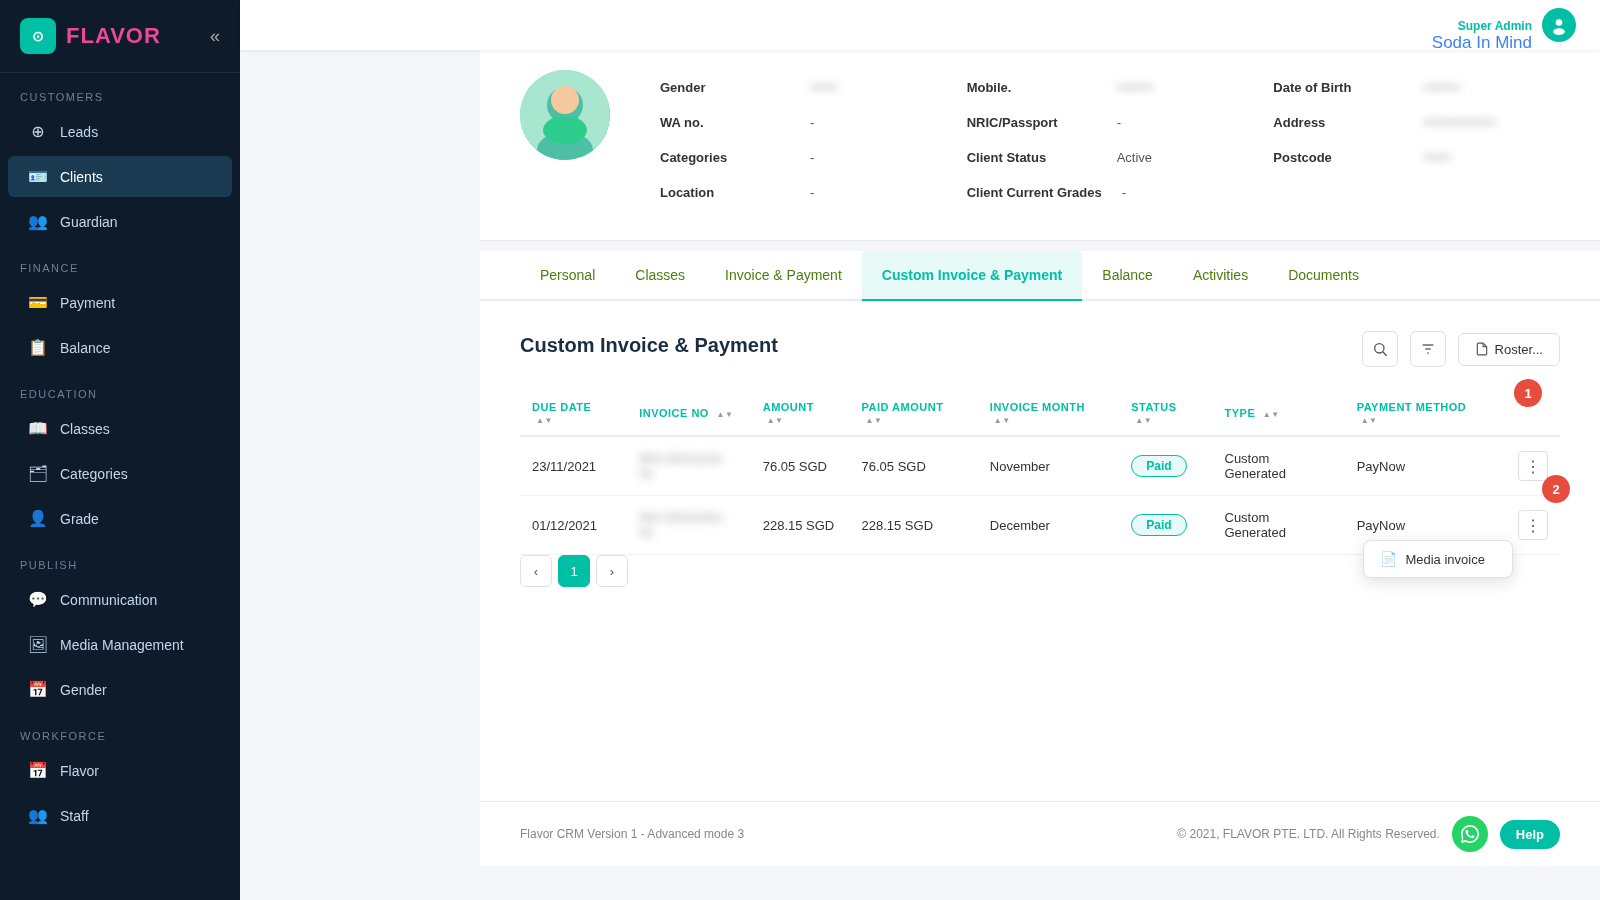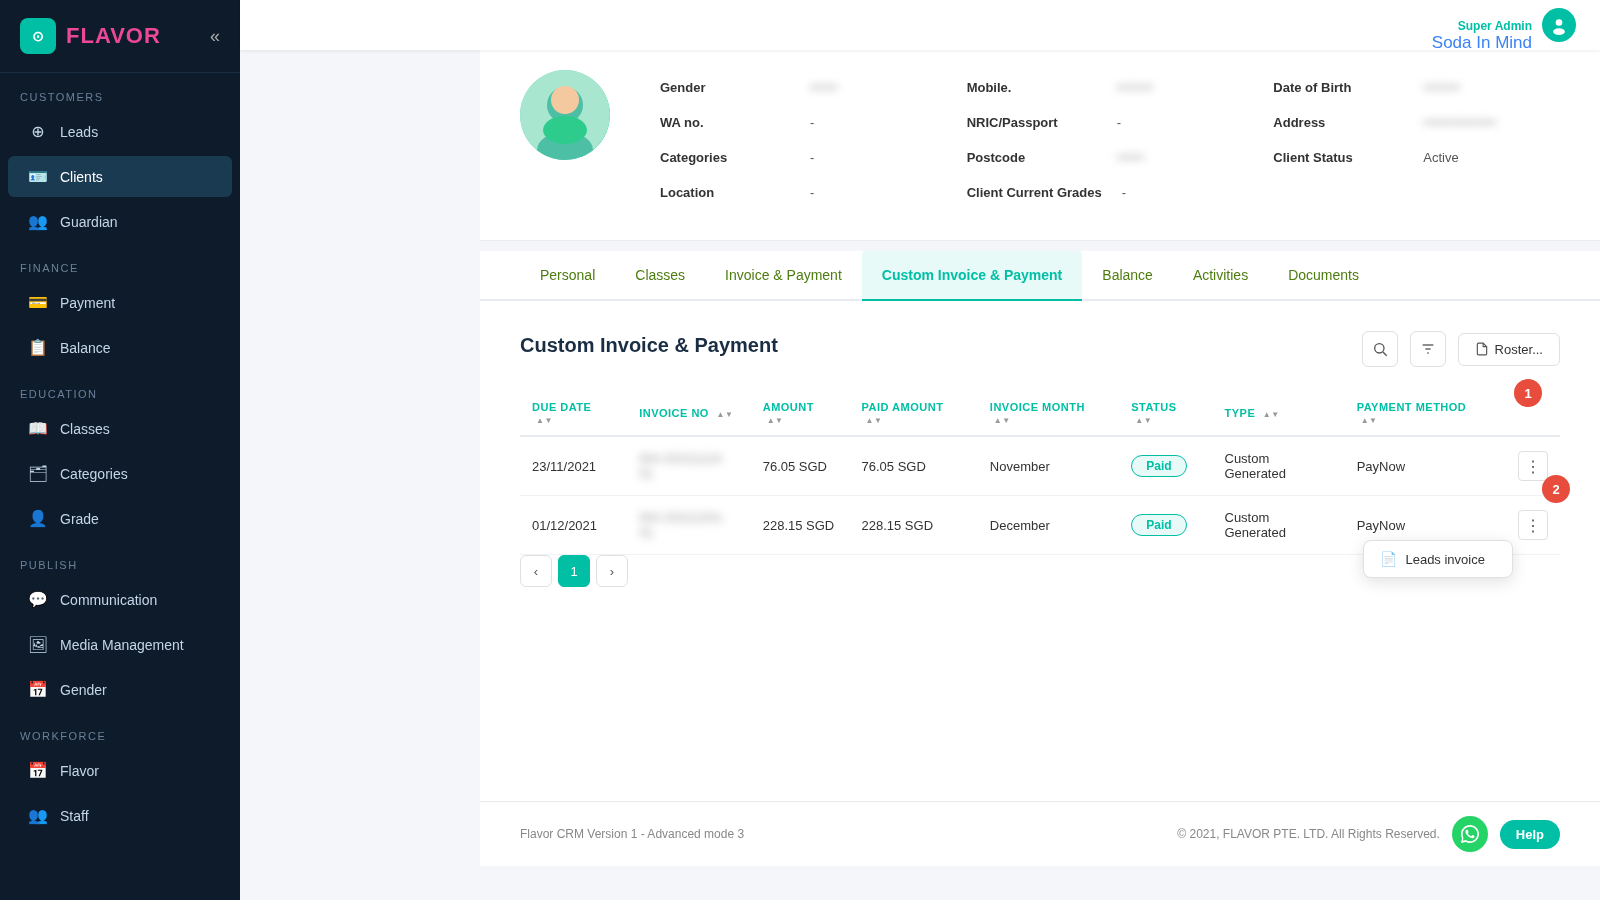--- a/index.html
+++ b/index.html
@@ -217,27 +217,27 @@
           <div class="profile-field">
             <span class="profile-field-label">Address</span>
             <span class="profile-field-value blurred">••••••••••••••••</span>
           </div>
 
           <div class="profile-field">
             <span class="profile-field-label">Categories</span>
             <span class="profile-field-value">-</span>
           </div>
           <div class="profile-field">
+            <span class="profile-field-label">Client Status</span>
+            <span class="profile-field-value">Active</span>
+          </div>
+
+          <div class="profile-field">
             <span class="profile-field-label">Postcode</span>
             <span class="profile-field-value blurred">••••••</span>
-          </div>
-
-          <div class="profile-field">
-            <span class="profile-field-label">Client Status</span>
-            <span class="profile-field-value">Active</span>
           </div>
           <div class="profile-field">
             <span class="profile-field-label">Location</span>
             <span class="profile-field-value">-</span>
           </div>
 
           <div class="profile-field">
             <span class="profile-field-label">Client Current Grades</span>
             <span class="profile-field-value">-</span>
           </div>
@@ -350,21 +350,21 @@
             </td>
             <td>Custom Generated</td>
             <td>PayNow</td>
             <td>
               <div class="row-actions" style="position:relative;">
                 <div class="three-dot">⋮</div>
 
                 <div class="dropdown-menu" style="display:block; top:30px; right:35px;">
                   <div class="dropdown-item">
                     <span class="icon">📄</span>
-                    <span>Leads invoice</span>
+                    <span>Media invoice</span>
                   </div>
                 </div>
               </div>
             </td>
           </tr>
         </tbody>
       </table>
 
       <div style="position:relative; margin-top:-100px; pointer-events:none;">
         <div style="position:absolute; right:10px; top:0;">

